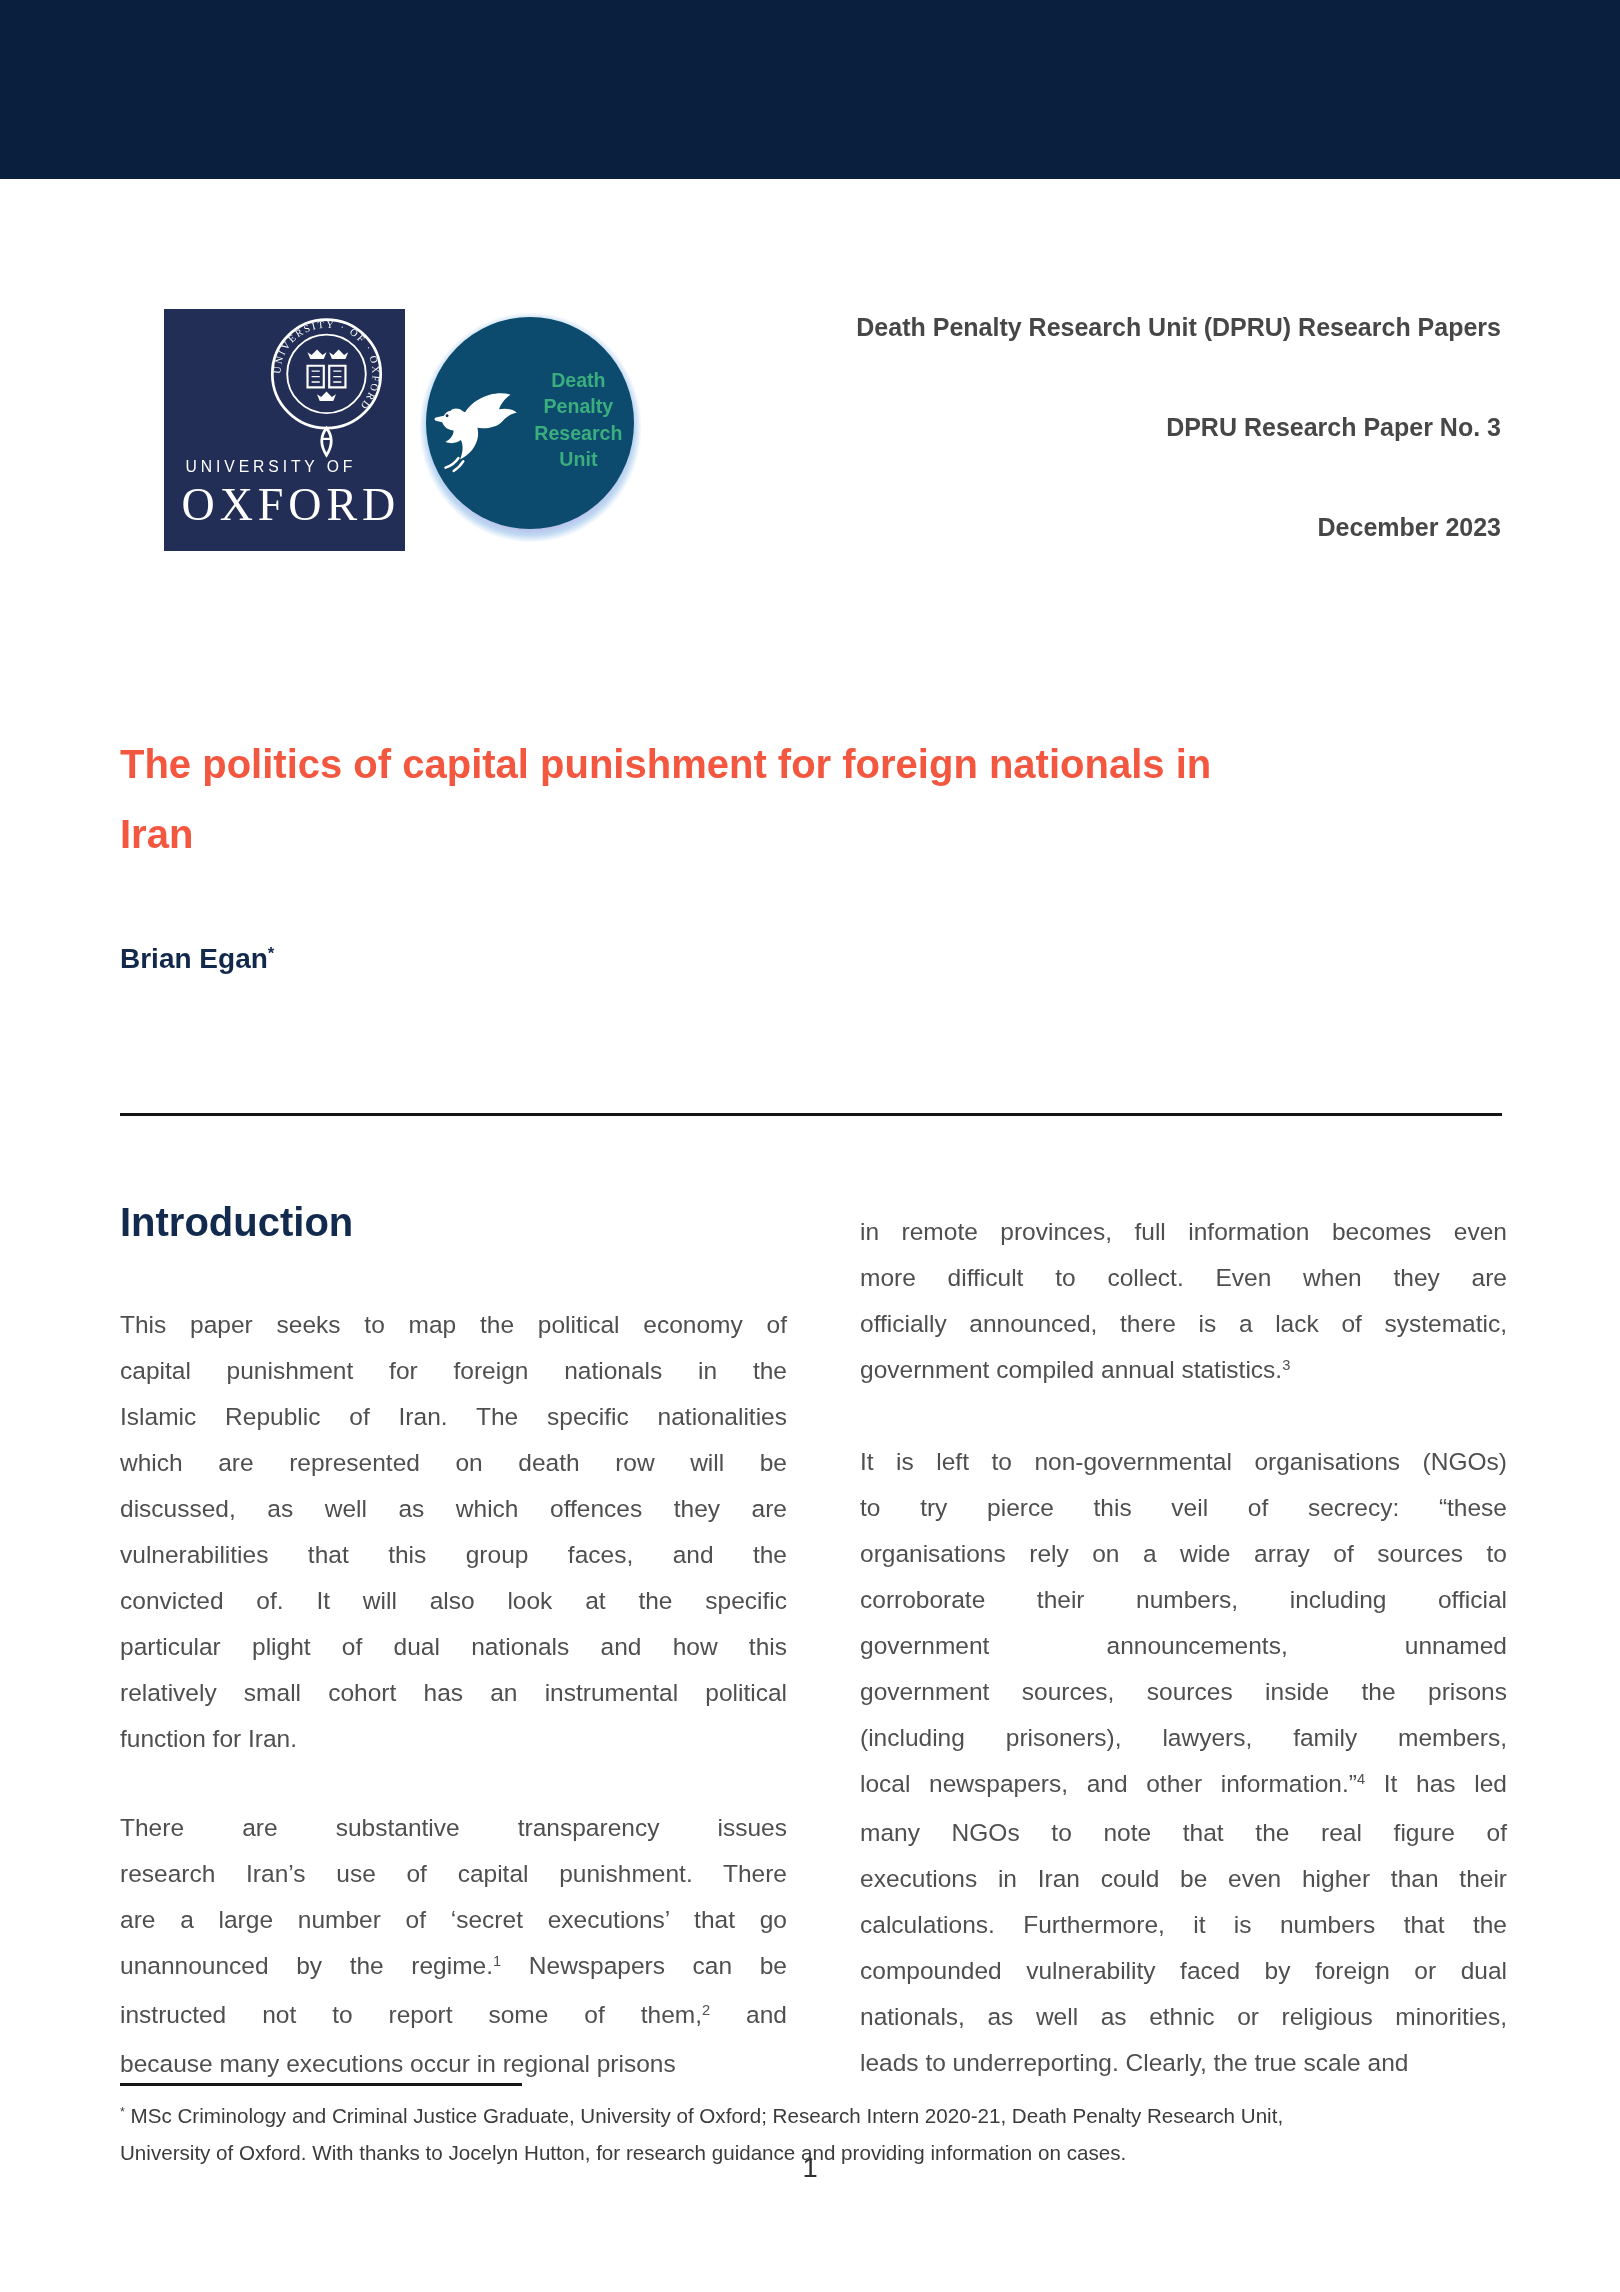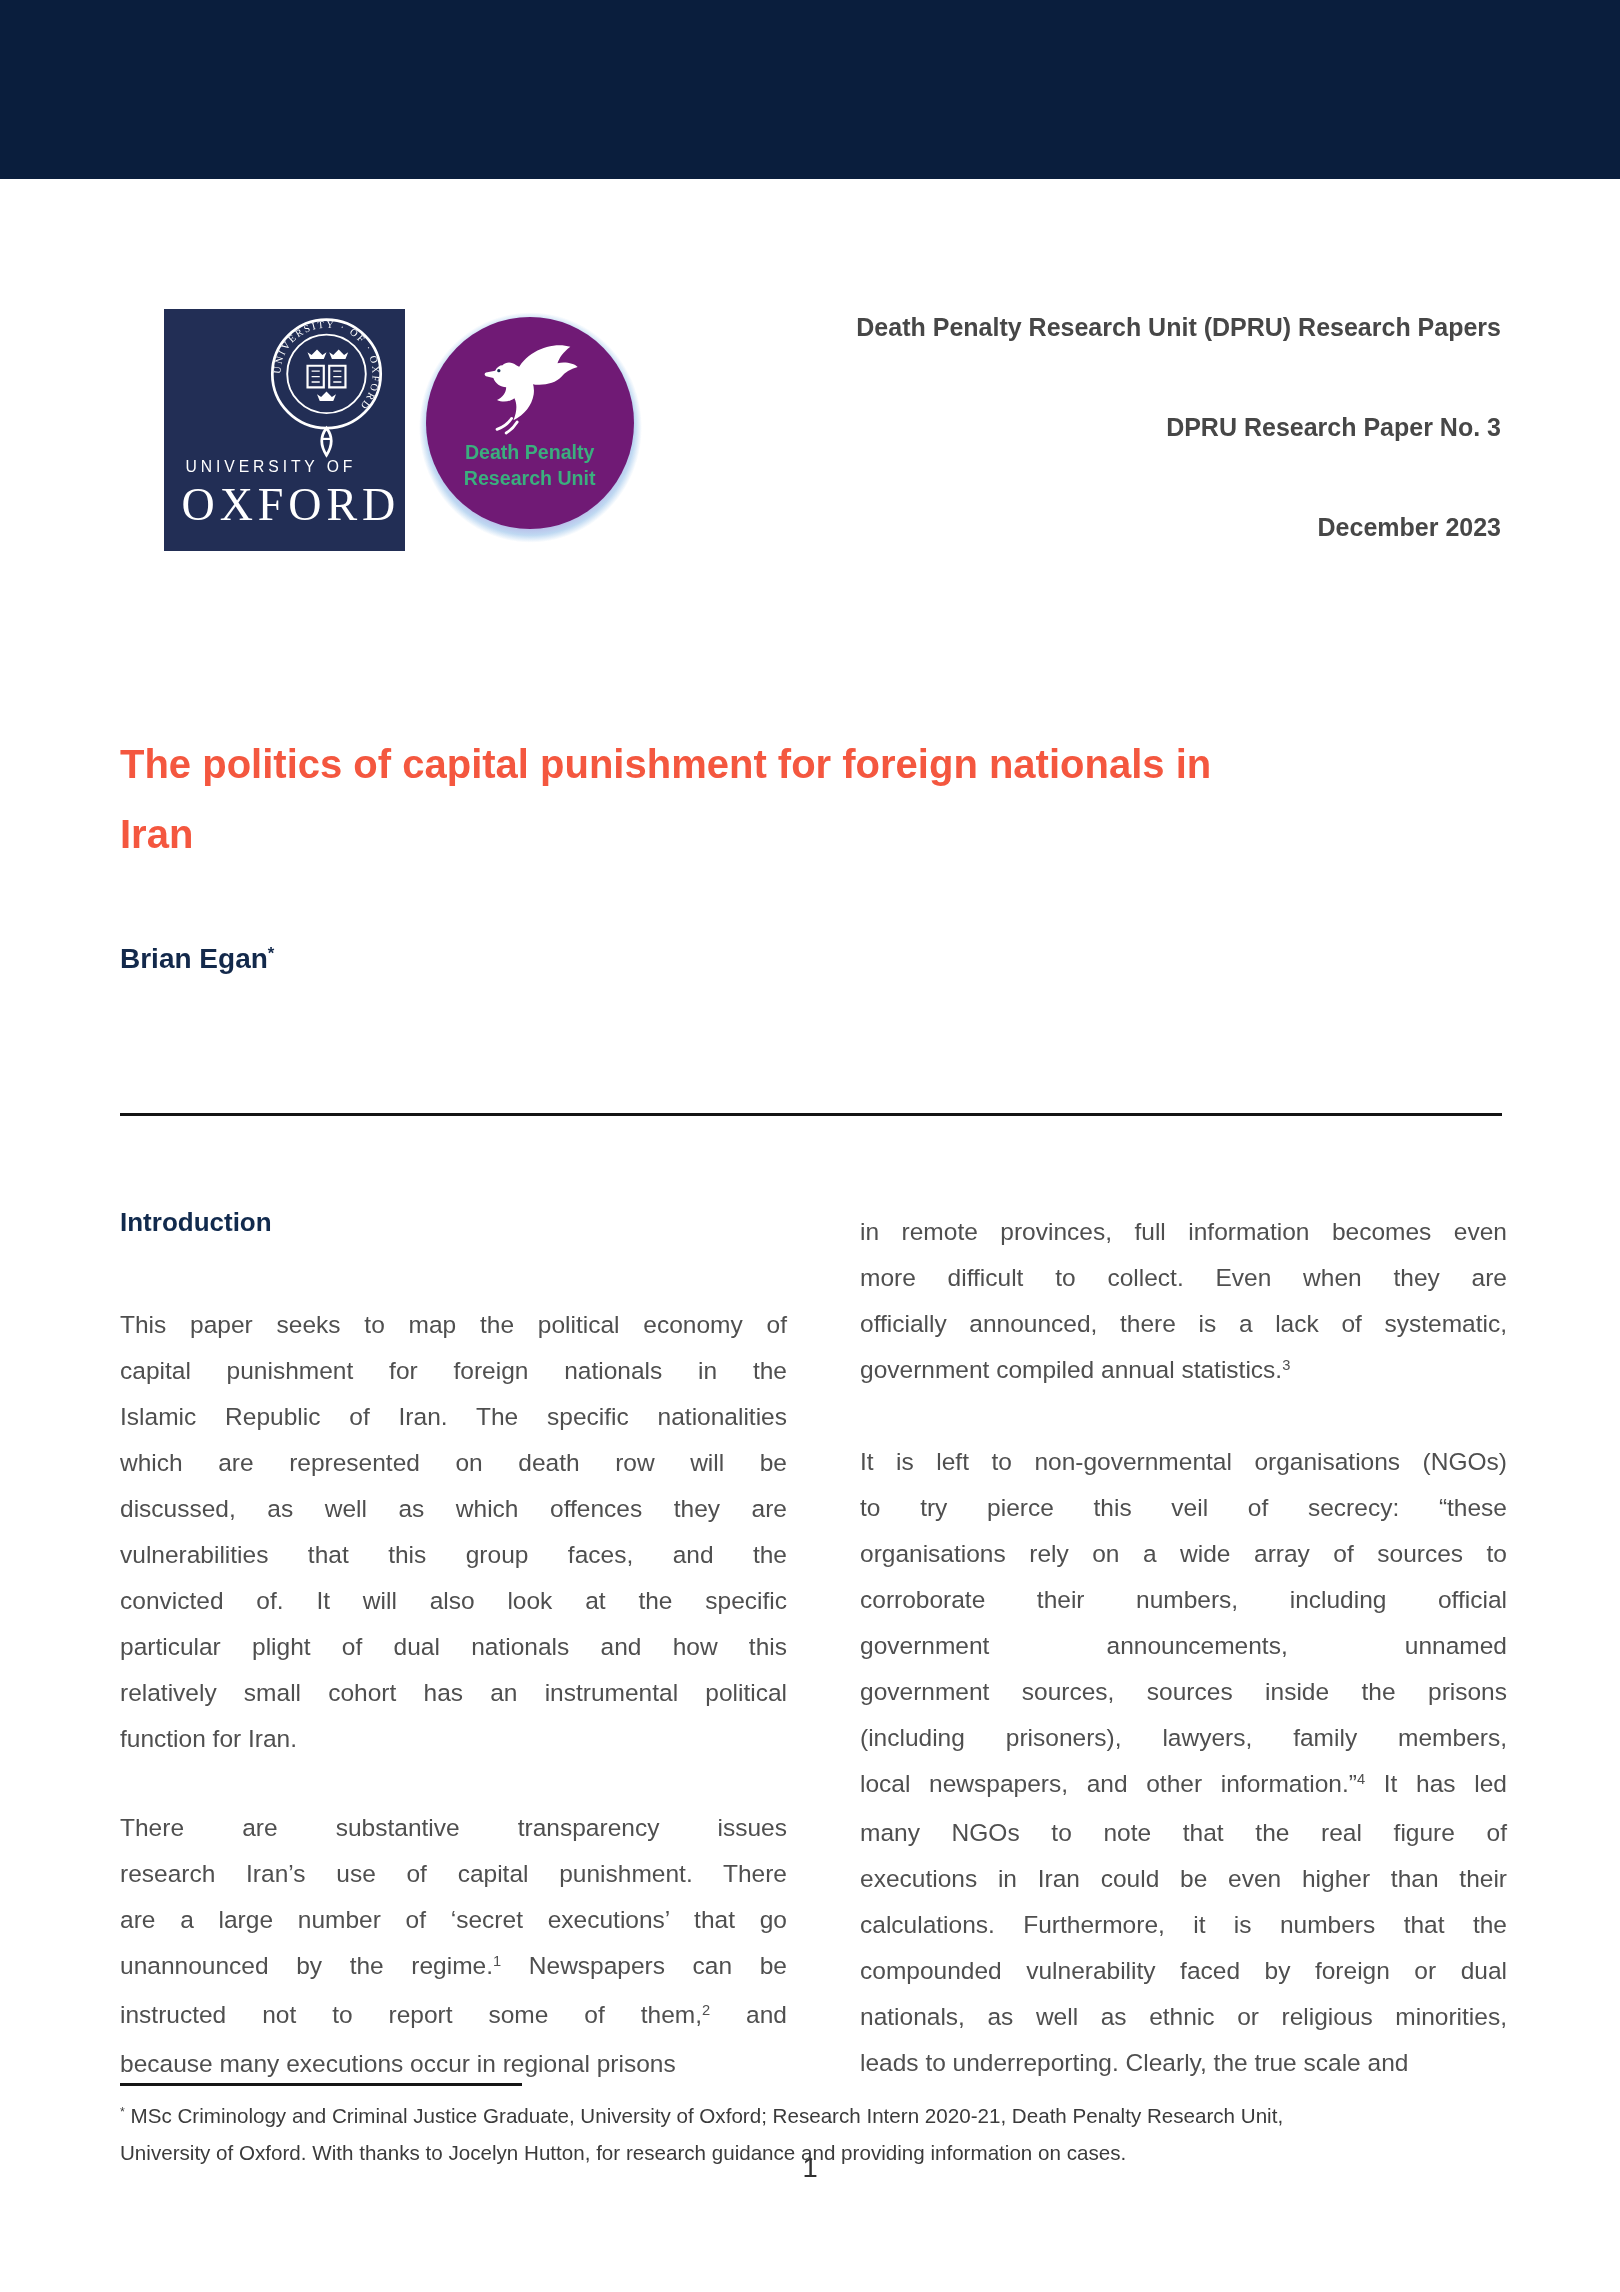--- a/index.html
+++ b/index.html
@@ -17,42 +17,42 @@
   .oxu-line1 { position:absolute; left:21.6px; top:149px; color:#ffffff; font-size:15.7px; letter-spacing:3.9px; font-weight:400; }
   .oxu-line2 { position:absolute; left:17.6px; top:169px; color:#ffffff; font-family:"Liberation Serif", serif; font-size:46px; letter-spacing:4.9px; font-weight:400; }
 
   
   .dpru-logo { position:absolute; left:412px; top:305px; width:237px; height:245px; }
   .dpru-ring { position:absolute; inset:0; border-radius:50%;
     background:
       radial-gradient(closest-side, rgba(0,0,0,0) 72%, rgba(106,196,154,0.95) 74%, rgba(106,196,154,0) 78%),
       radial-gradient(closest-side, rgba(0,0,0,0) 64%, #a9c7ec 70%, #b5b0e5 79%, #bfd9f2 88%, rgba(191,217,242,0) 94%);
   }
-  .dpru-inner { position:absolute; left:13.7px; top:11.8px; width:208px; height:212px; border-radius:50%; background:#701a75;
-    display:flex; flex-direction:column; align-items:center; }
+  .dpru-inner { position:absolute; left:13.7px; top:11.8px; width:208px; height:212px; border-radius:50%; background:#0c4a6e;
+    display:flex; flex-direction:row; align-items:center; }
   .dove { width:116px; height:110px; margin-top:17.6px; }
   .dpru-text { text-align:center; color:#3BAE7E; font-size:19.6px; line-height:26.5px; font-weight:700; margin-top:-5.9px; }
 
   
   .masthead-text { position:absolute; right:119px; top:310px; text-align:right;
     font-size:25px; font-weight:700; color:#474747; line-height:35px; }
   .mh-line { margin-bottom:65px; }
 
   
   .title { position:absolute; left:120px; top:729px; width:1353px;
     color:#F4573F; font-size:40px; line-height:70px; font-weight:700; }
   .author { position:absolute; left:120px; top:943px; color:#13294B; font-size:28px; font-weight:700; }
 
   .rule { position:absolute; left:120px; top:1113px; width:1382px; height:2.9px; background:#141414; border:none; }
 
   
   .col { position:absolute; }
   .col-left  { left:120px; top:1202px; width:667px; }
   .col-right { left:860px; top:1209px; width:647px; }
-  h2.section-heading { color:#112A4D; font-size:26px; line-height:41px; font-weight:700; margin:0 0 59px 0; }
+  h2.section-heading { color:#112A4D; font-size:40px; line-height:41px; font-weight:700; margin:0 0 59px 0; }
   .para { font-size:24.5px; line-height:46px; color:#4F4F4F; }
   .para + .para { margin-top:43px; }
 
   
   .jline { text-align:justify; text-align-last:justify; white-space:nowrap; }
   .jline-last { text-align-last:left; }
   .title .jline, .footnote .jline, .author .jline { text-align-last:left; }
   sup { font-size:0.6em; vertical-align:baseline; position:relative; top:-0.55em; }
 
   

